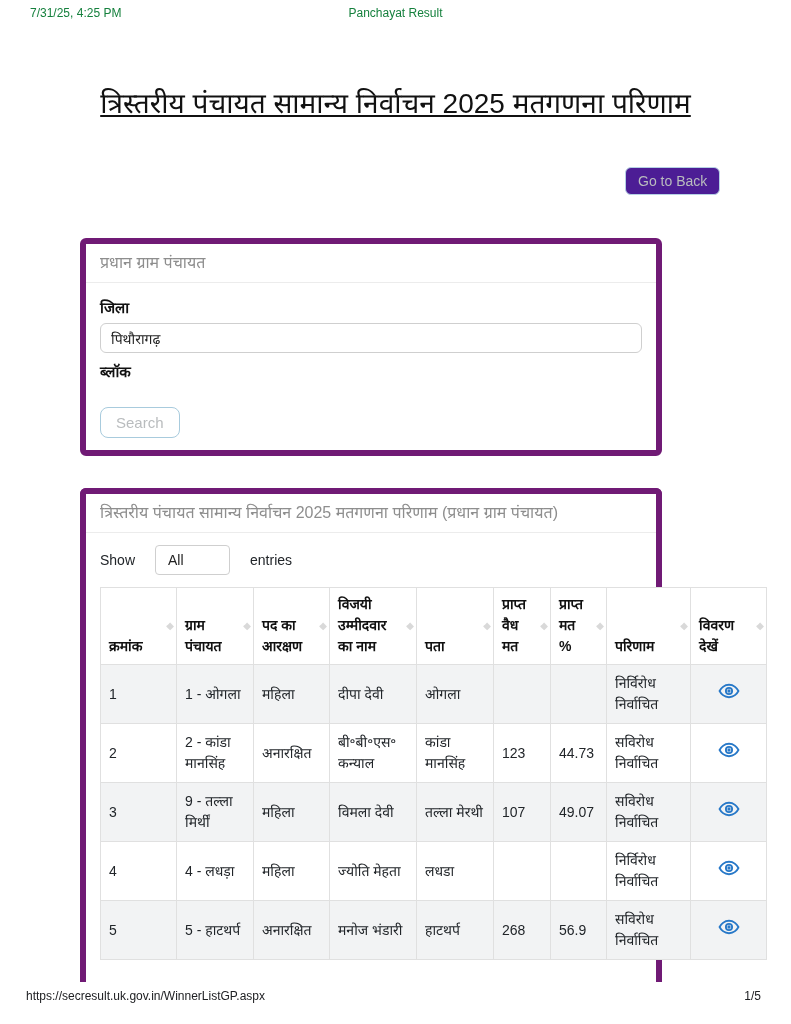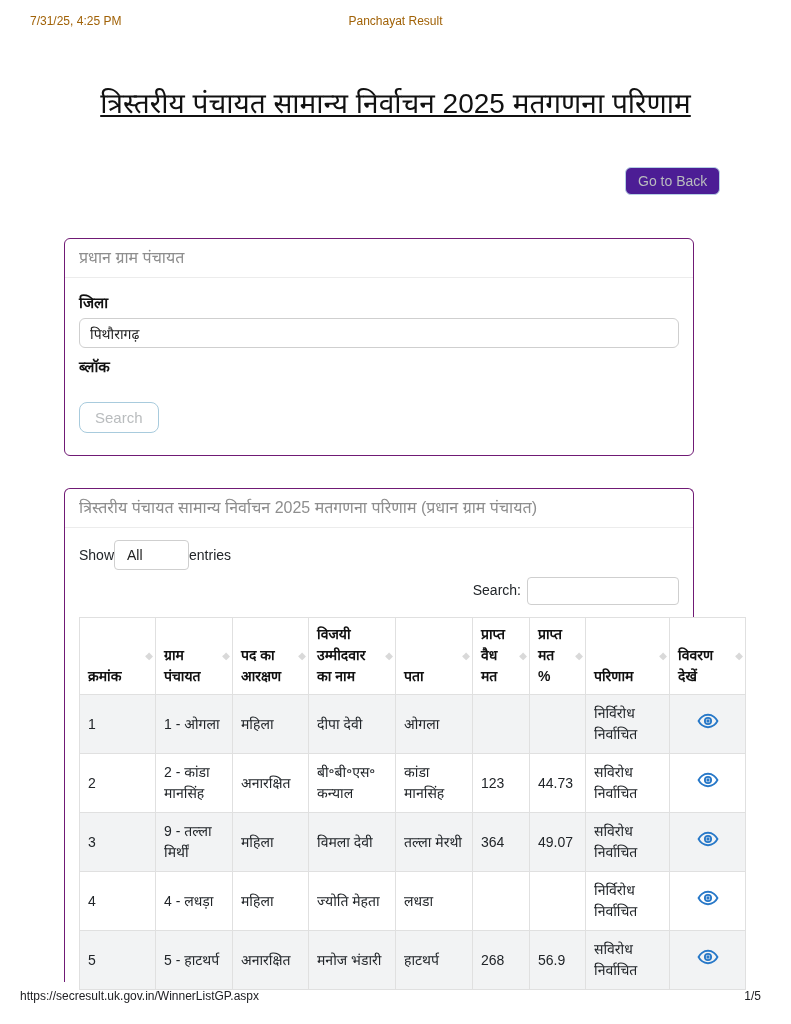--- a/index.html
+++ b/index.html
@@ -16,43 +16,43 @@
   *{box-sizing:border-box;margin:0;padding:0;}
   html,body{width:791px;height:1024px;}
   body{
     position:relative;
     background:#ffffff;
     font-family:"Liberation Sans","DejaVu Sans",sans-serif;
     color:var(--text-dark);
     overflow:hidden;
   }
   
-  .print-header{position:absolute;top:14px;left:0;width:100%;font-size:12px;color:#a16207;}
+  .print-header{position:absolute;top:6px;left:0;width:100%;font-size:12px;color:#15803d;}
   .print-header .dt{position:absolute;left:30px;top:0;}
   .print-header .pt{display:block;text-align:center;}
   .print-footer{position:absolute;top:989px;left:0;width:100%;font-size:12px;color:#202124;}
-  .print-footer .url{position:absolute;left:20px;top:0;}
+  .print-footer .url{position:absolute;left:26px;top:0;}
   .print-footer .pg{position:absolute;right:30px;top:0;}
   
   .page-title{
     position:absolute;top:86px;left:70px;right:70px;
     text-align:center;font-size:28px;font-weight:400;color:#111;
     text-decoration:underline;line-height:1.3;
   }
   
   .goback-wrap{position:absolute;top:167px;left:625px;}
   .btn-outline{
     background:#4c1d95;border:1px solid #b5d1e4;border-radius:6px;
     color:var(--faint-text);font-size:14px;padding:5px 12px;cursor:pointer;
     font-family:inherit;
   }
   
   .card{
-    position:absolute;left:64px;width:630px;background:#fff;
-    border:1px solid #701a75;border-radius:6px;
+    position:absolute;left:80px;width:582px;background:#fff;
+    border:6px solid #701a75;border-radius:6px;
   }
   .card-header{
     padding:8px 14px;color:var(--muted-text);font-size:16px;line-height:22px;
     border-bottom:1px solid #ececec;
   }
   .card-body{padding:12px 14px;}
   .filter-card{top:238px;height:218px;}
   .results-card{top:488px;height:494px;border-bottom:none;border-radius:6px 6px 0 0;}
   
   .form-label{display:block;font-size:15px;font-weight:700;color:#111;margin:2px 0 6px;}
@@ -61,21 +61,21 @@
     border-radius:6px;padding:4px 10px;font-size:14px;color:#222;background:#fff;
     font-family:inherit;
   }
   .form-input + .form-label{margin-top:8px;}
   .search-btn{
     margin-top:20px;background:#fff;border:1.5px solid var(--button-border);
     border-radius:8px;color:var(--faint-text);font-size:15px;padding:6px 15px;
     cursor:pointer;font-family:inherit;
   }
   
-  .dt-length{display:flex;align-items:center;gap:0;font-size:14px;color:var(--text-dark);}
+  .dt-length{display:flex;align-items:center;gap:20px;font-size:14px;color:var(--text-dark);}
   .entries-select{
     width:75px;height:30px;border:1px solid var(--input-border);border-radius:4px;
     padding:2px 12px;font-size:14px;color:#222;background:#fff;
     -webkit-appearance:none;appearance:none;font-family:inherit;
   }
   .dt-filter{margin-top:7px;text-align:right;font-size:14px;color:var(--text-dark);}
   .dt-filter label{margin-right:6px;}
   .dt-search-input{
     width:152px;height:28px;border:1px solid var(--input-border);border-radius:4px;
     padding:3px 8px;font-size:14px;vertical-align:middle;font-family:inherit;
@@ -130,23 +130,20 @@
 
 <div class="card results-card">
   <div class="card-header">त्रिस्तरीय पंचायत सामान्य निर्वाचन 2025 मतगणना परिणाम (प्रधान ग्राम पंचायत)</div>
   <div class="card-body">
     <div class="dt-length">
       <span>Show</span>
       <select class="entries-select">
         <option>All</option>
       </select>
       <span>entries</span>
-    </div>
-    <div class="dt-filter">
-      <label>Search:</label><input class="dt-search-input" type="text" value="" style="">
     </div>
     <table class="results">
       <colgroup>
         <col style="width:76px">
           <col style="width:77px">
           <col style="width:76px">
         <col style="width:87px">
           <col style="width:77px">
           <col style="width:57px">
         <col style="width:56px">
@@ -196,21 +193,21 @@
                   <circle cx="12" cy="12" r="3.4"></circle>
                   <circle cx="12" cy="12" r="0.8" fill="currentColor"></circle>
                 </svg></button></td>
           </tr>
           <tr>
             <td>3</td>
             <td>9 - तल्ला मिर्थीं</td>
             <td>महिला</td>
             <td>विमला देवी</td>
             <td>तल्ला मेरथी</td>
-            <td>364</td>
+            <td>107</td>
             <td>49.07</td>
             <td>सविरोध निर्वाचित</td>
             <td class="center"><button class="eye-btn"><svg width="22" height="22" viewBox="0 0 24 24" fill="none" stroke="currentColor" stroke-width="2">
                   <path d="M12 5.2C6.8 5.2 3 9.4 1.7 12 3 14.6 6.8 18.8 12 18.8S21 14.6 22.3 12C21 9.4 17.2 5.2 12 5.2z"></path>
                   <circle cx="12" cy="12" r="3.4"></circle>
                   <circle cx="12" cy="12" r="0.8" fill="currentColor"></circle>
                 </svg></button></td>
           </tr>
           <tr>
             <td>4</td>

